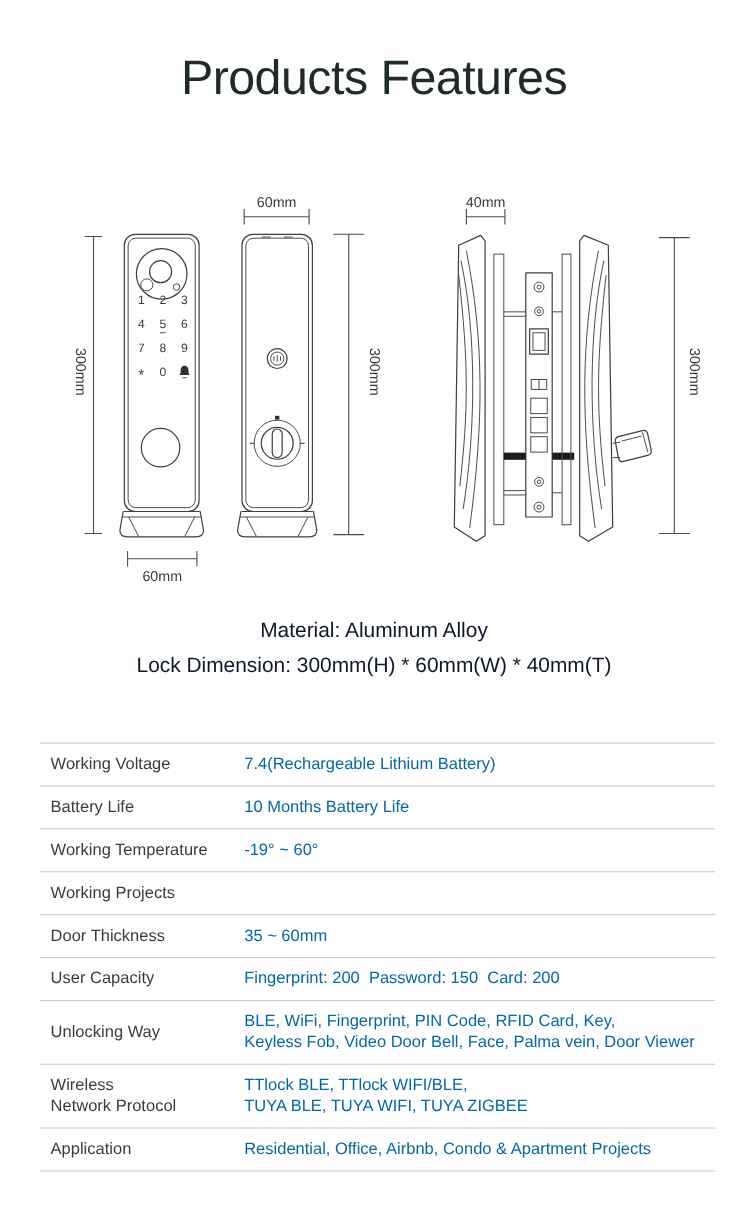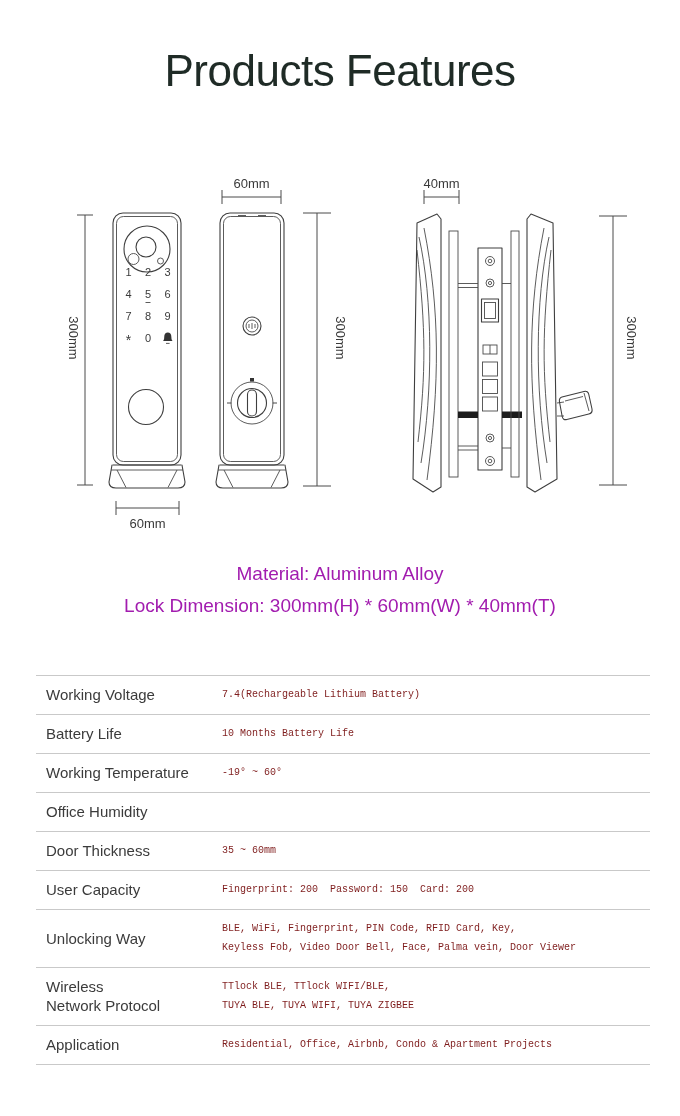--- a/index.html
+++ b/index.html
@@ -13,37 +13,37 @@
   }
   .drawing-svg{position:absolute;top:155px;left:0;}
   .drawing-svg text{fill:#3a3a3a;font-family:"Liberation Sans", sans-serif;}
   .stroke{fill:none;stroke:#3f3f3f;stroke-width:1.1;stroke-linejoin:round;stroke-linecap:round;}
   .thin{fill:none;stroke:#4a4a4a;stroke-width:0.9;}
   .dim{fill:none;stroke:#4a4a4a;stroke-width:1;}
   .dimlabel{font-size:13px;}
   .keydigit{font-size:11px;fill:#333;text-anchor:middle;}
   .material-block{
     position:absolute;top:563px;left:0;width:680px;text-align:center;
-    font-size:19px;color:#a21caf;
+    font-size:19px;color:#0f172a;
   }
   .material-block p{margin:0 0 10px 0;}
   .spec-table{
     position:absolute;left:36px;top:675px;width:614px;
     border-bottom:1px solid #c9c9c9;
   }
   .spec-row{
     display:flex;align-items:center;border-top:1px solid #c9c9c9;
     padding:9px 0 10px 0;
   }
   .spec-label{
     width:186px;flex:none;padding-left:10px;box-sizing:border-box;
     font-size:15px;line-height:19px;white-space:pre-wrap;color:#3b3b3b;
   }
   .spec-value{
-    flex:1;font-size:10px;line-height:19px;white-space:pre-wrap;color:#7f1d1d;font-family:Liberation Mono, monospace;
+    flex:1;font-size:15px;line-height:19px;white-space:pre-wrap;color:#0369a1;
   }
 </style>
 </head>
 <body>
 
 <div class="page">
 
   <div class="page-title">Products Features</div>
 
   <svg class="drawing-svg" width="680" height="400" viewBox="0 155 680 400">
@@ -218,21 +218,21 @@
     </div>
     <div class="spec-row">
       <div class="spec-label">Battery Life</div>
       <div class="spec-value">10 Months Battery Life</div>
     </div>
     <div class="spec-row">
       <div class="spec-label">Working Temperature</div>
       <div class="spec-value">-19° ~ 60°</div>
     </div>
     <div class="spec-row">
-      <div class="spec-label">Office Humidity</div>
+      <div class="spec-label">Working Projects</div>
     </div>
     <div class="spec-row">
       <div class="spec-label">Door Thickness</div>
       <div class="spec-value">35 ~ 60mm</div>
     </div>
     <div class="spec-row">
       <div class="spec-label">User Capacity</div>
       <div class="spec-value">Fingerprint: 200  Password: 150  Card: 200</div>
     </div>
     <div class="spec-row">

